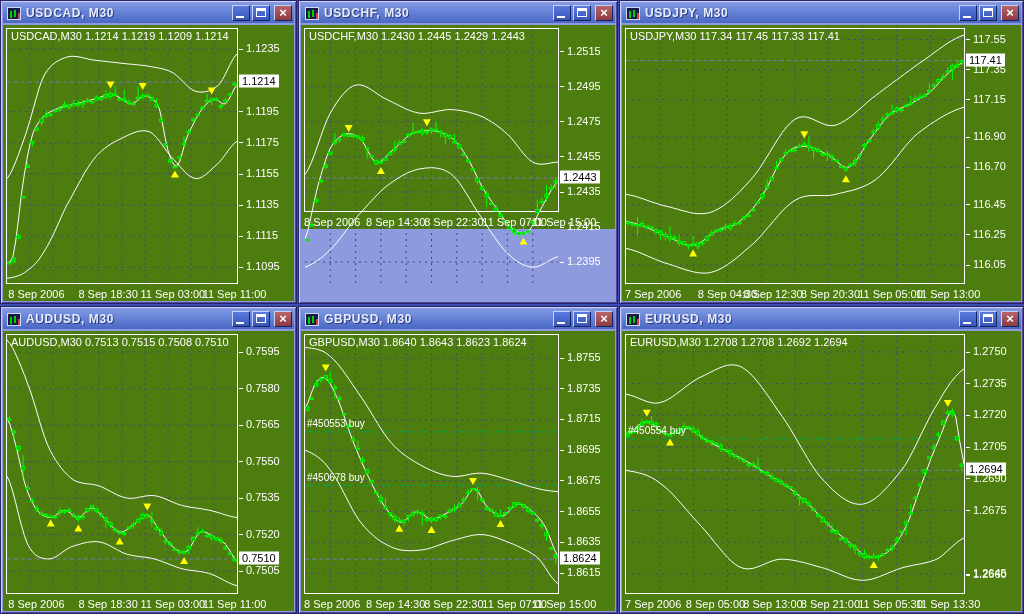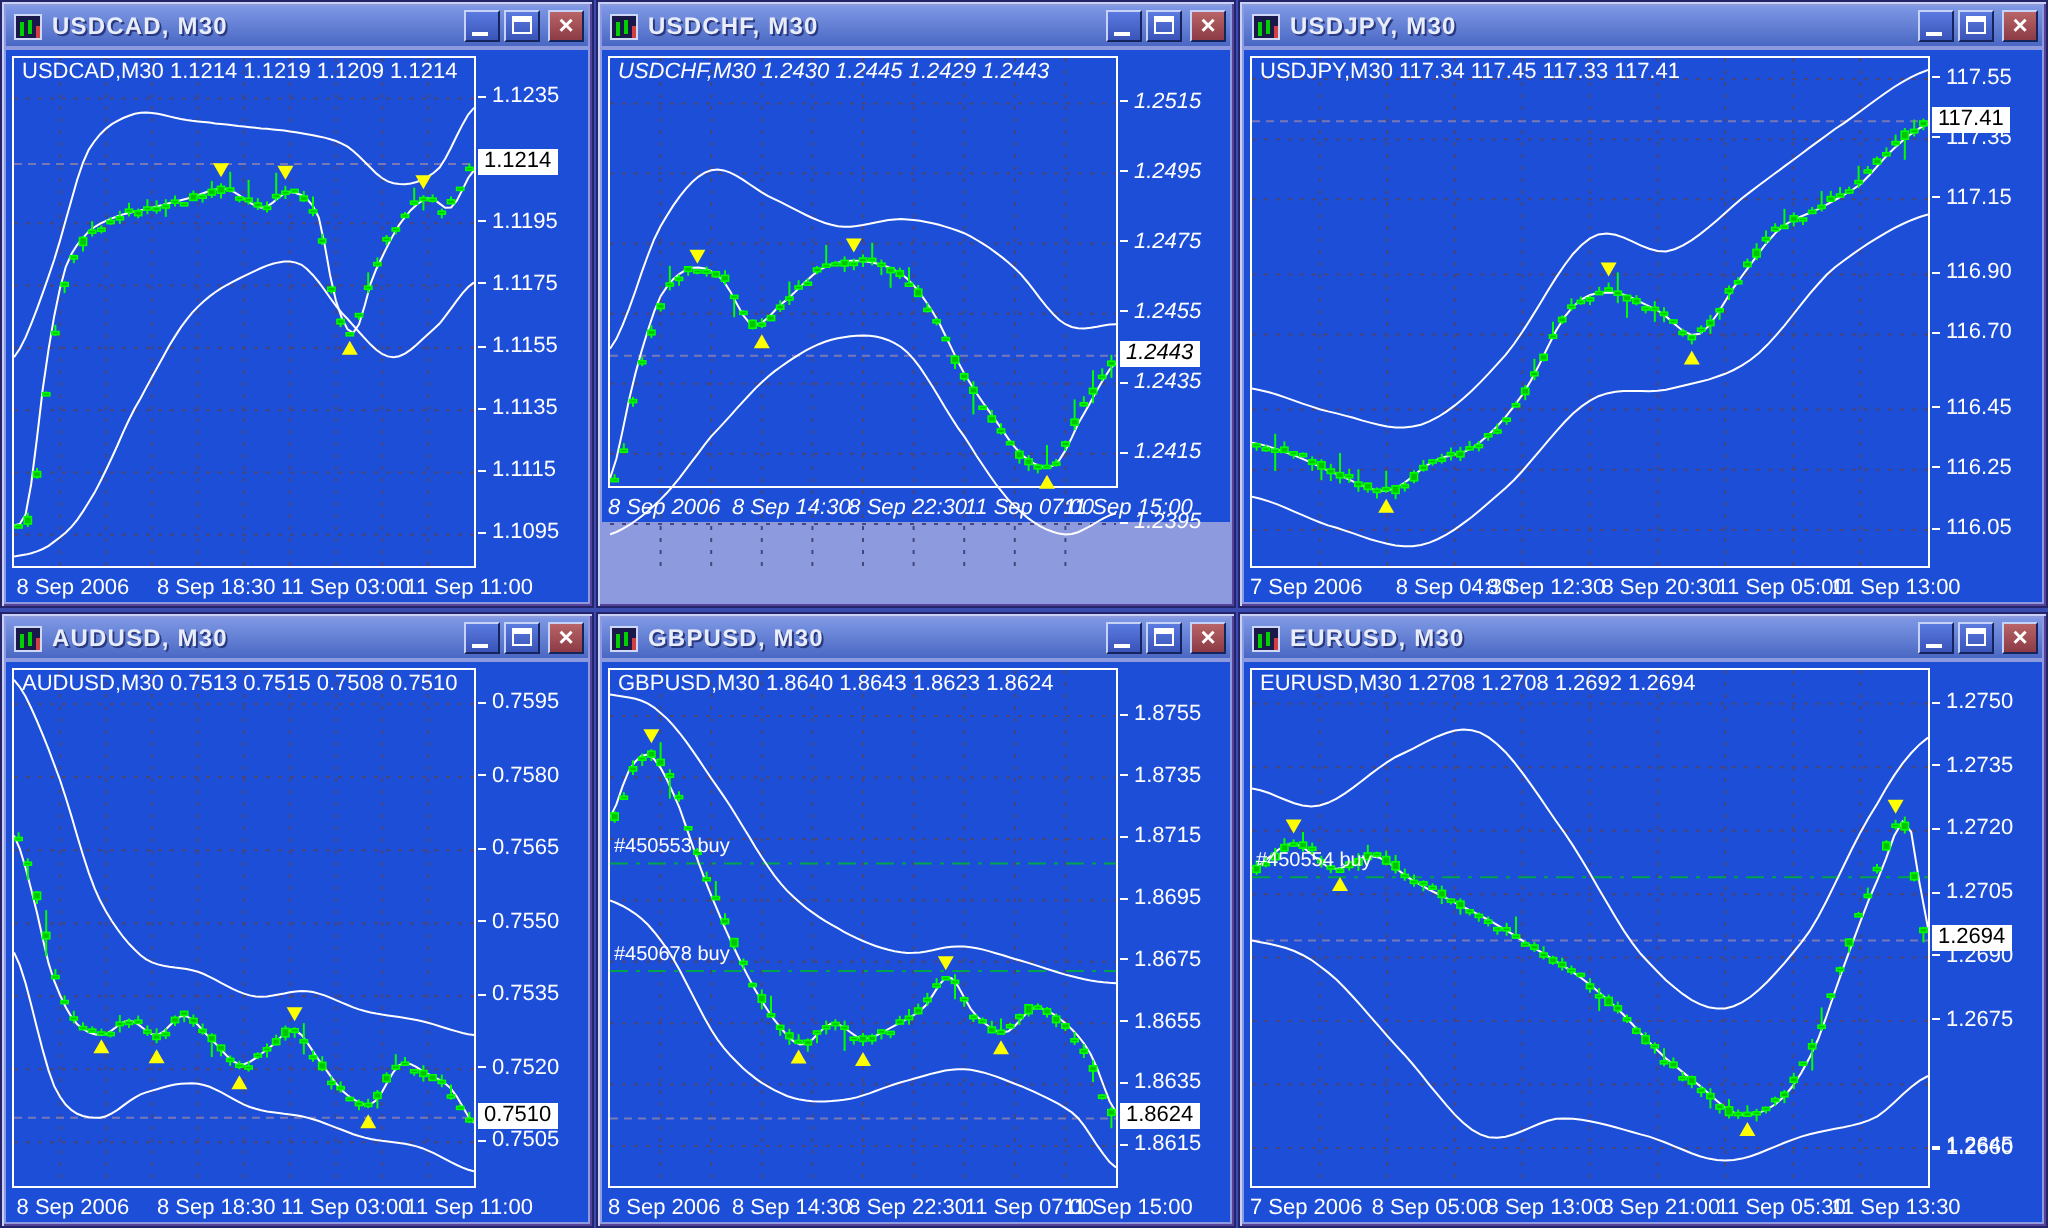--- a/index.html
+++ b/index.html
@@ -17,21 +17,21 @@
     text-shadow:1px 1px 0 #2a3a80; white-space:nowrap; flex:1 1 auto; overflow:hidden; }
   .winbtns { display:flex; gap:2px; margin-left:4px; flex:0 0 auto; }
   .btn { width:18px; height:16px; position:relative; border:1px solid;
     border-color:#c6d2f8 #16245e #16245e #c6d2f8; }
   .btnb { background:linear-gradient(#5a7ae0,#3a54b8); }
   .btnc { background:linear-gradient(#b86468,#8c3a44); margin-left:2px; }
   .glyph-min { position:absolute; left:3px; bottom:2px; width:8px; height:2px; background:#fff; }
   .glyph-max { position:absolute; left:3px; top:2px; width:10px; height:9px; border:1px solid #fff; border-top:3px solid #fff; }
   .glyph-x { position:absolute; left:0; top:-1px; width:100%; text-align:center; color:#fff; font-weight:bold; font-size:13px; line-height:16px; }
 
-  .client { position:relative; background:#1d4ed8; width:100%; }
+  .client { position:relative; background:#4d7c0f; width:100%; }
   .plot-frame { position:absolute; left:3px; top:3px; right:56px; bottom:17px; border:1px solid #ffffff; }
   .plot-frame svg { display:block; }
   .ohlc { position:absolute; left:8px; top:5px; color:#ffffff; font-size:11px; white-space:nowrap; z-index:4; }
   .axis { position:absolute; top:3px; right:0; width:56px; bottom:17px; color:#fff; font-size:11px; }
   .ytick { position:absolute; left:1px; transform:translateY(-50%); white-space:nowrap; }
   .ytick::before { content:""; display:inline-block; width:4px; height:1px; background:#fff; vertical-align:middle; margin-right:3px; }
   .price-tag { position:absolute; left:1px; transform:translateY(-50%); background:#ffffff; color:#000;
     font-size:11px; padding:0 3px 1px 3px; white-space:nowrap; z-index:5; }
   .xaxis { position:absolute; left:3px; right:0; bottom:1px; height:14px; color:#fff; font-size:11px; }
   .xtick { position:absolute; bottom:0; white-space:nowrap; }
@@ -216,21 +216,21 @@
             <span class="glyph-min"></span>
           </span>
         <span class="btn btnb">
             <span class="glyph-max"></span>
           </span>
         <span class="btn btnc">
             <span class="glyph-x">×</span>
           </span>
       </span>
     </div>
-    <div class="client" style="height: 236px; font-style: italic;">
+    <div class="client" style="height: 204px;">
       <div class="plot-frame">
           <svg width="253" height="254" viewBox="0 0 253 254">
             <line x1="25.3" y1="0" x2="25.3" y2="254" stroke="#46467c" stroke-dasharray="2 4"></line>
             <line x1="50.6" y1="0" x2="50.6" y2="254" stroke="#46467c" stroke-dasharray="2 4"></line>
             <line x1="75.9" y1="0" x2="75.9" y2="254" stroke="#46467c" stroke-dasharray="2 4"></line>
             <line x1="101.2" y1="0" x2="101.2" y2="254" stroke="#46467c" stroke-dasharray="2 4"></line>
             <line x1="126.5" y1="0" x2="126.5" y2="254" stroke="#46467c" stroke-dasharray="2 4"></line>
             <line x1="151.8" y1="0" x2="151.8" y2="254" stroke="#46467c" stroke-dasharray="2 4"></line>
             <line x1="177.1" y1="0" x2="177.1" y2="254" stroke="#46467c" stroke-dasharray="2 4"></line>
             <line x1="202.4" y1="0" x2="202.4" y2="254" stroke="#46467c" stroke-dasharray="2 4"></line>

